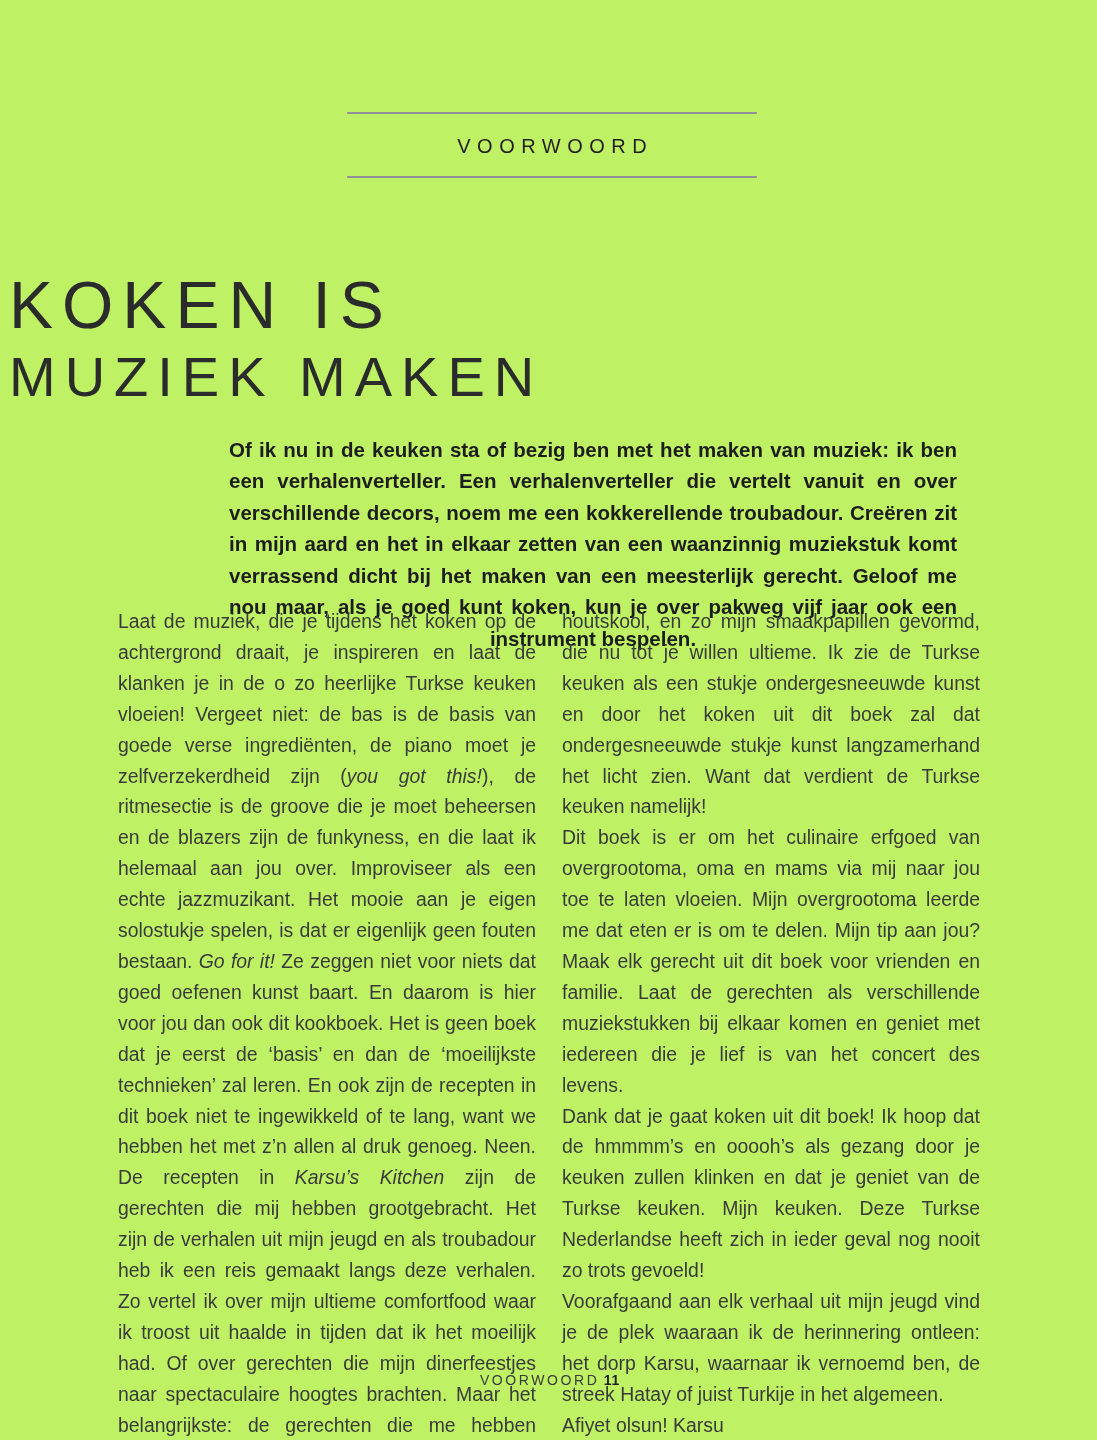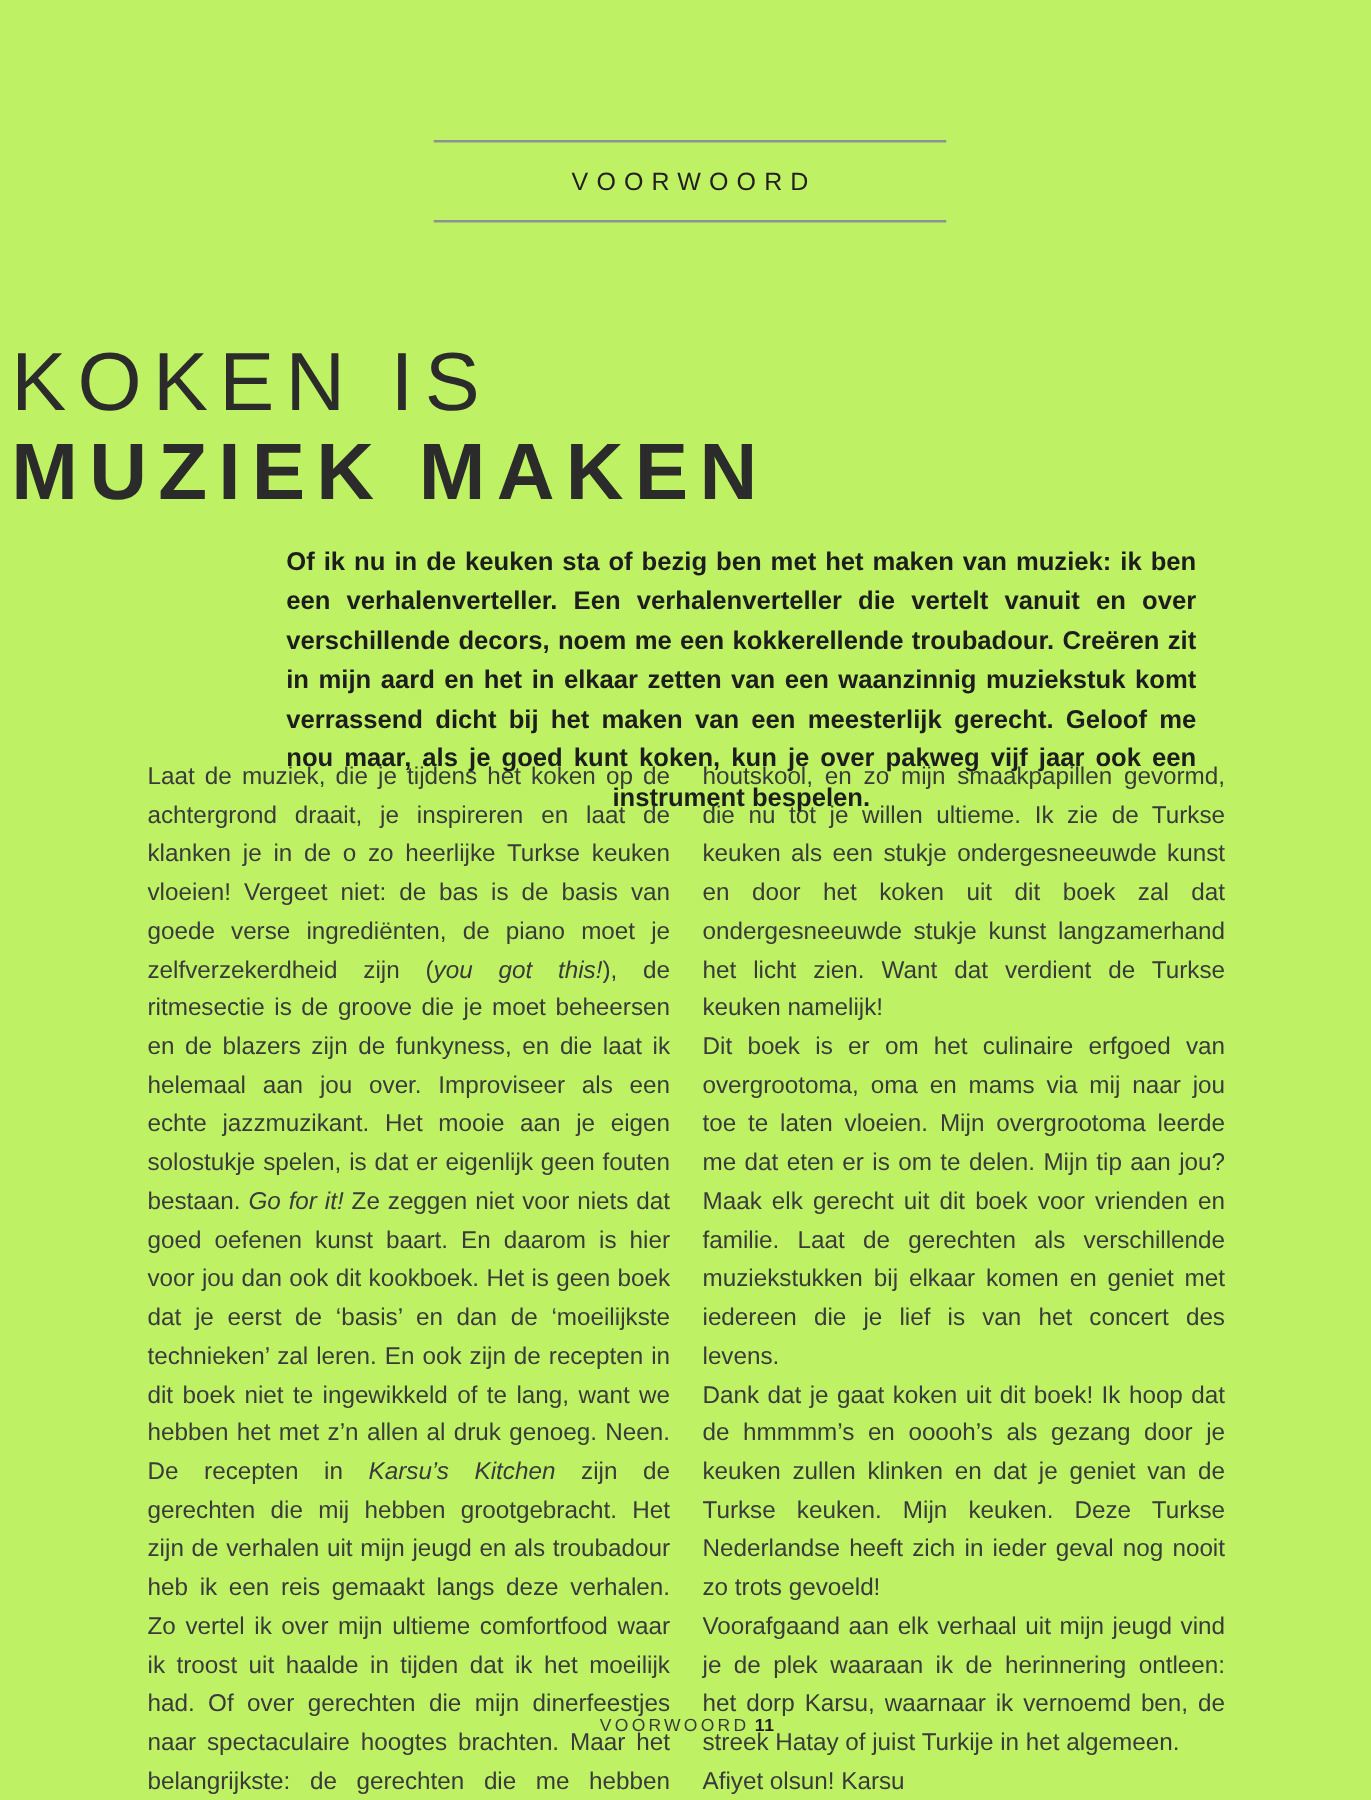--- a/index.html
+++ b/index.html
@@ -53,21 +53,21 @@
     top: 222px;
     font-weight: 100;
     font-size: 70px;
     line-height: 72px;
     letter-spacing: 9px;
     text-indent: 9px;
     color: #2b2b2b;
     -webkit-text-stroke: 0.01px #2b2b2b;
   }
   .display-title .line1 { display: block; font-size: 66px; }
-  .display-title .line2 { display: block; font-size: 64px; font-weight: bold; }
+  .display-title .line2 { display: block; font-size: 56px; }
 
   
   .standfirst {
     position: absolute;
     left: 185px;
     top: 413px;
     width: 728px;
     font-size: 20.5px;
     line-height: 31.6px;
     font-weight: bold;

